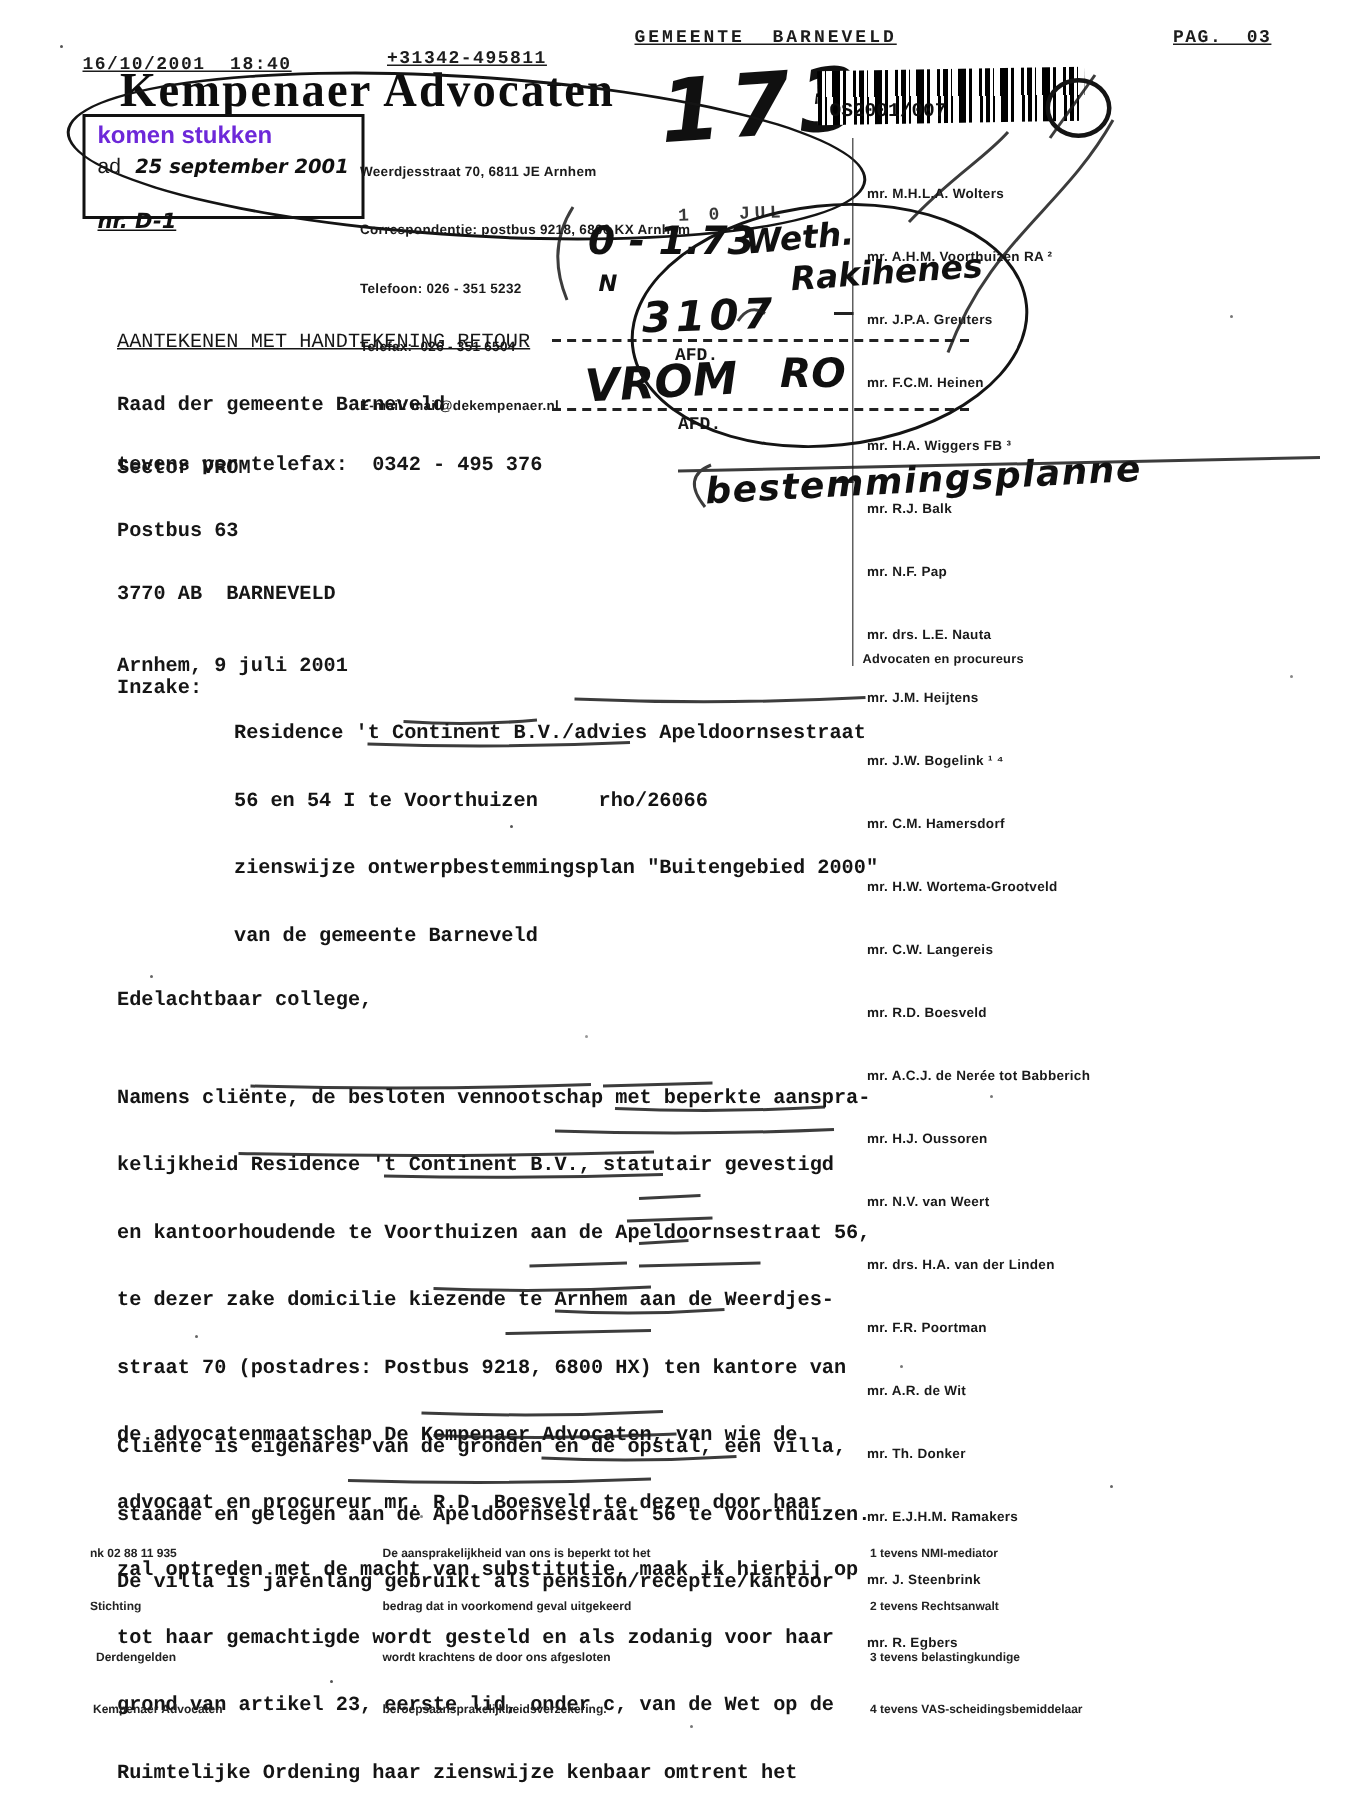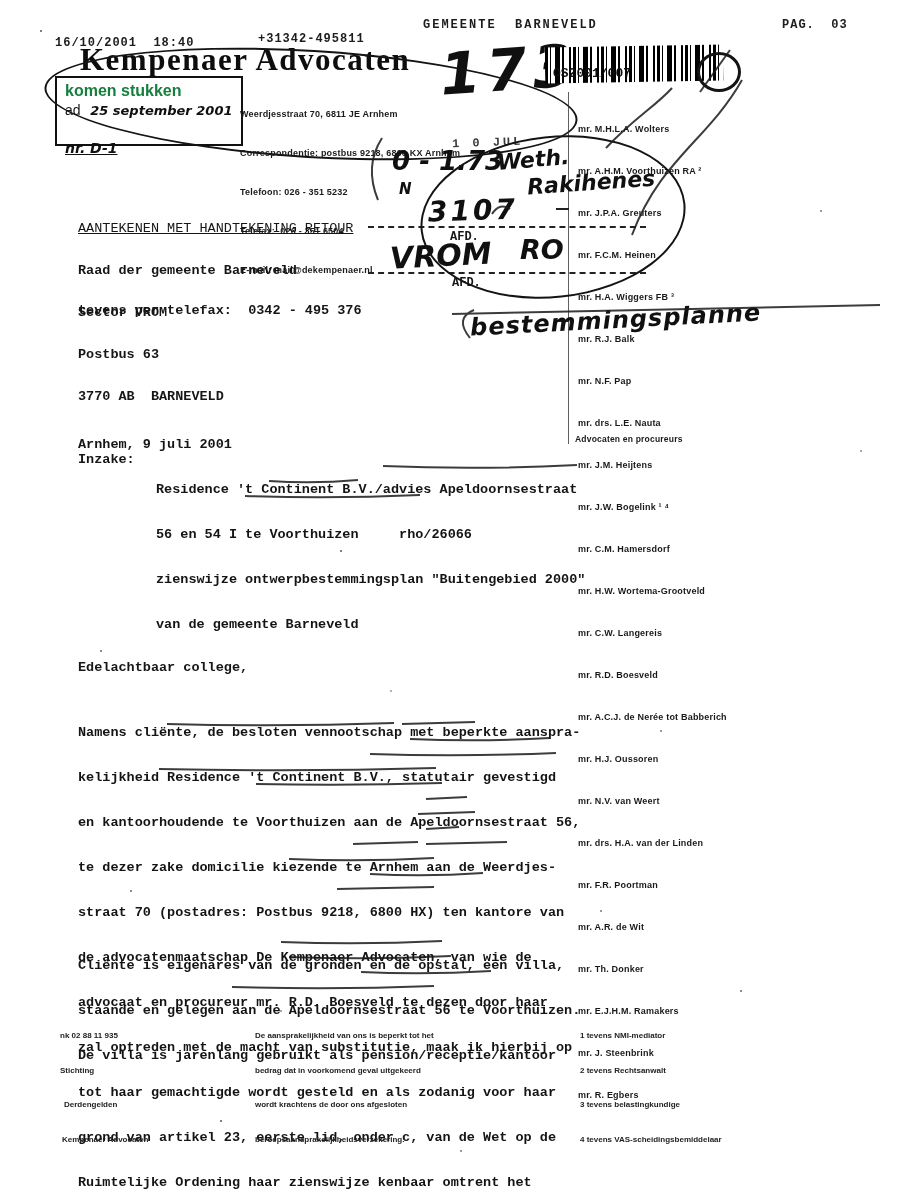--- a/index.html
+++ b/index.html
@@ -1,28 +1,28 @@
 <!DOCTYPE html>
 <html><head>
 <meta charset="utf-8">
 <style>
   html,body{margin:0;padding:0;background:#e8e8e8;}
   .page{position:relative;width:900px;height:1200px;background:#ffffff;overflow:hidden;
         font-family:"Liberation Mono",monospace;color:#161616;}
   .mono{font-family:"Liberation Mono",monospace;white-space:pre;font-weight:700;}
   .sans{font-family:"Liberation Sans",sans-serif;white-space:pre;}
   .abs{position:absolute;}
-  .faxline{font-size:12px;letter-spacing:1px;color:#1c1c1c;}
+  .faxline{font-size:12px;letter-spacing:1px;color:#1c1c1c;text-decoration:underline;}
   .firm{font-family:"Liberation Serif",serif;font-size:31px;font-weight:700;letter-spacing:1.5px;
         color:#0d0d0d;transform:scaleY(1.05);}
   .addr{font-size:9px;font-weight:700;line-height:13px;color:#1a1a1a;letter-spacing:.2px;}
   .names{font-size:9px;font-weight:700;line-height:14px;color:#191919;letter-spacing:.2px;}
   .names div{white-space:pre;}
   .stampbox{border:2px solid #111;padding:4px 8px;}
-  .stamp-l1{font-family:"Liberation Sans",sans-serif;font-size:16px;font-weight:700;color:#15803d;}
+  .stamp-l1{font-family:"Liberation Sans",sans-serif;font-size:16px;font-weight:700;color:#6d28d9;}
   .hand{font-family:"DejaVu Sans",sans-serif;font-style:italic;font-weight:700;color:#101010;}
   .ellipse{border:2.5px solid #141414;border-radius:50%;}
   .body-block{font-size:13.5px;line-height:15px;color:#141414;}
   .body-block div{white-space:pre;}
   .addressee{font-size:13.5px;line-height:14px;}
   .u{text-decoration:underline;}
   .dashline{border-top:2px dashed #222;height:0;}
   .foot{font-size:8px;font-weight:700;line-height:11.5px;color:#232323;}
   .barcode{background:repeating-linear-gradient(90deg,
      #000 0 3px,#fff 3px 5px,#000 5px 6px,#fff 6px 10px,#000 10px 15px,#fff 15px 17px,

